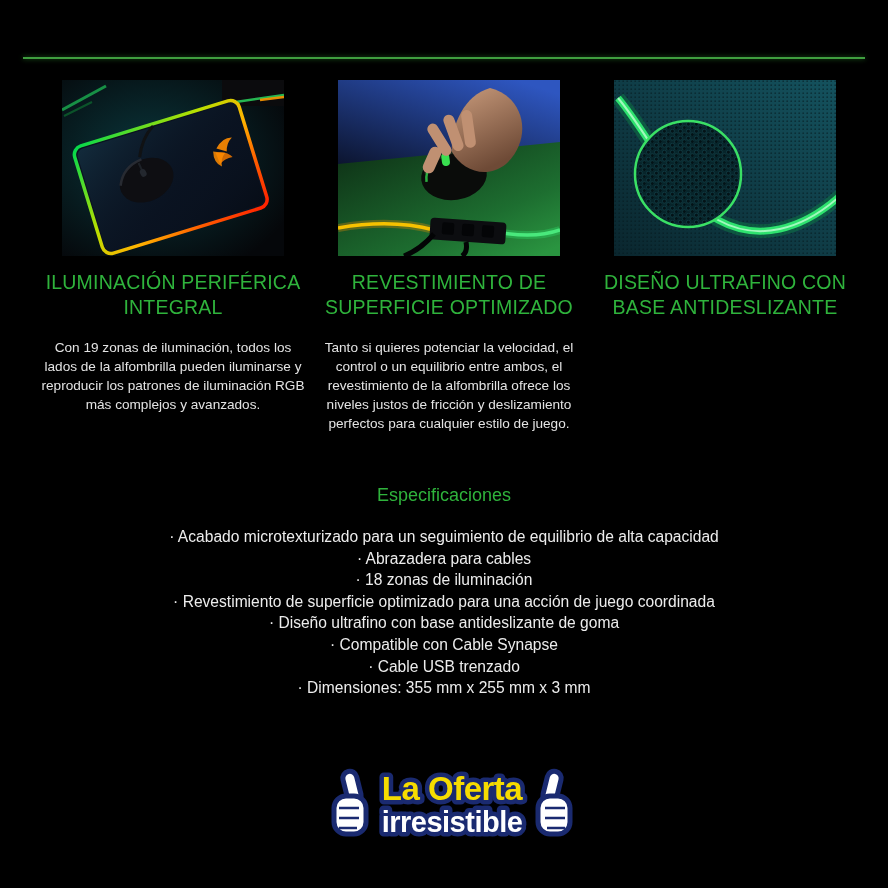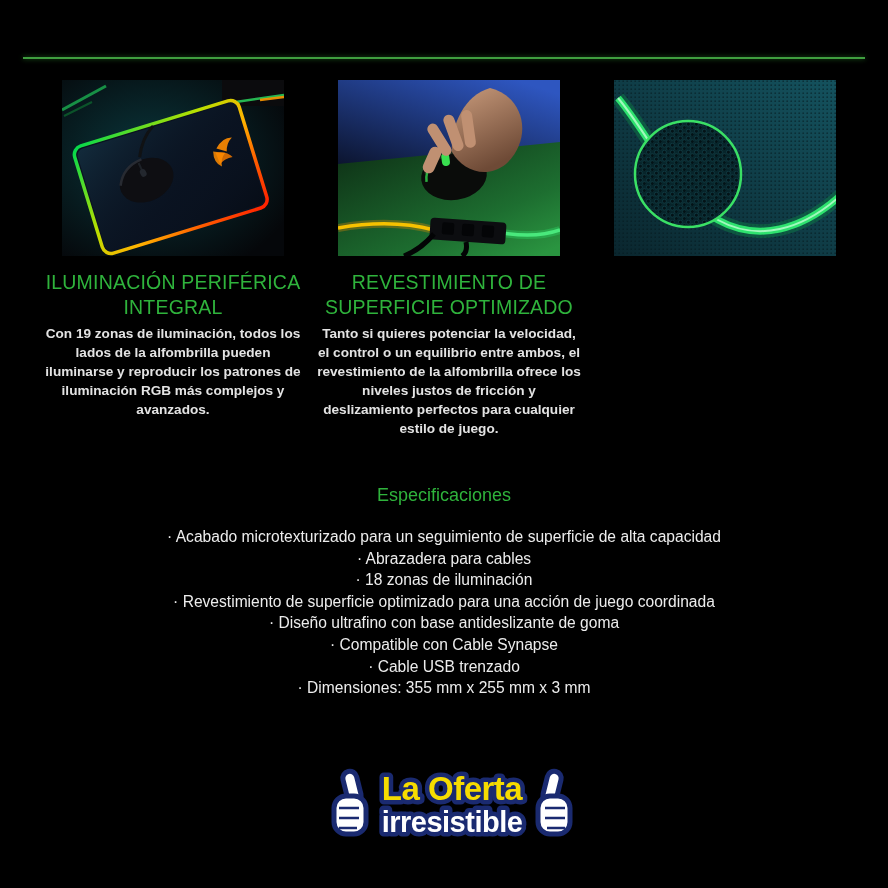--- a/index.html
+++ b/index.html
@@ -38,25 +38,25 @@
   .feature h2 {
     margin: 14px auto 0;
     max-width: 258px;
     font-size: 19.5px;
     line-height: 25px;
     font-weight: 400;
     color: #2fb33c;
     letter-spacing: .2px;
   }
   .feature p {
-    margin: 4px auto 0;
+    margin: 18px auto 0;
     max-width: 264px;
     font-size: 13.6px;
     line-height: 19px;
-    font-weight: 700;
+    font-weight: 400;
     color: #e3e3e3;
   }
   .specs {
     position: absolute;
     left: 0; top: 485px;
     width: 888px;
     text-align: center;
   }
   .specs h2 {
     margin: 0;
@@ -209,28 +209,29 @@
           <rect width="222" height="176" fill="url(#tealBg)"></rect>
           <rect width="222" height="176" fill="url(#dots)" opacity="0.55"></rect>
           <path d="M4,18 C36,56 62,116 104,140 C144,162 188,150 226,116" stroke="#0e7a45" stroke-width="14" fill="none" opacity="0.5"></path>
           <path d="M4,18 C36,56 62,116 104,140 C144,162 188,150 226,116" stroke="#2ee26e" stroke-width="7" fill="none"></path>
           <path d="M4,18 C36,56 62,116 104,140 C144,162 188,150 226,116" stroke="#c8ffd8" stroke-width="2" fill="none" opacity="0.75"></path>
           <circle cx="74" cy="94" r="53" fill="#07252b"></circle>
           <circle cx="74" cy="94" r="53" fill="url(#hexmesh)"></circle>
           <circle cx="74" cy="94" r="53" fill="none" stroke="#3ae065" stroke-width="2.5"></circle>
         </svg>
       </figure>
+      <h2>DISEÑO ULTRAFINO CON BASE ANTIDESLIZANTE</h2>
     </section>
 
   </div>
 
   <section class="specs">
     <h2>Especificaciones</h2>
     <ul>
-      <li>· Acabado microtexturizado para un seguimiento de superficie de alta capacidad</li>
+      <li>· Acabado microtexturizado para un seguimiento de equilibrio de alta capacidad</li>
       <li>· Abrazadera para cables</li>
       <li>· 18 zonas de iluminación</li>
       <li>· Revestimiento de superficie optimizado para una acción de juego coordinada</li>
       <li>· Diseño ultrafino con base antideslizante de goma</li>
       <li>· Compatible con Cable Synapse</li>
       <li>· Cable USB trenzado</li>
       <li>· Dimensiones: 355 mm x 255 mm x 3 mm</li>
     </ul>
   </section>
 

